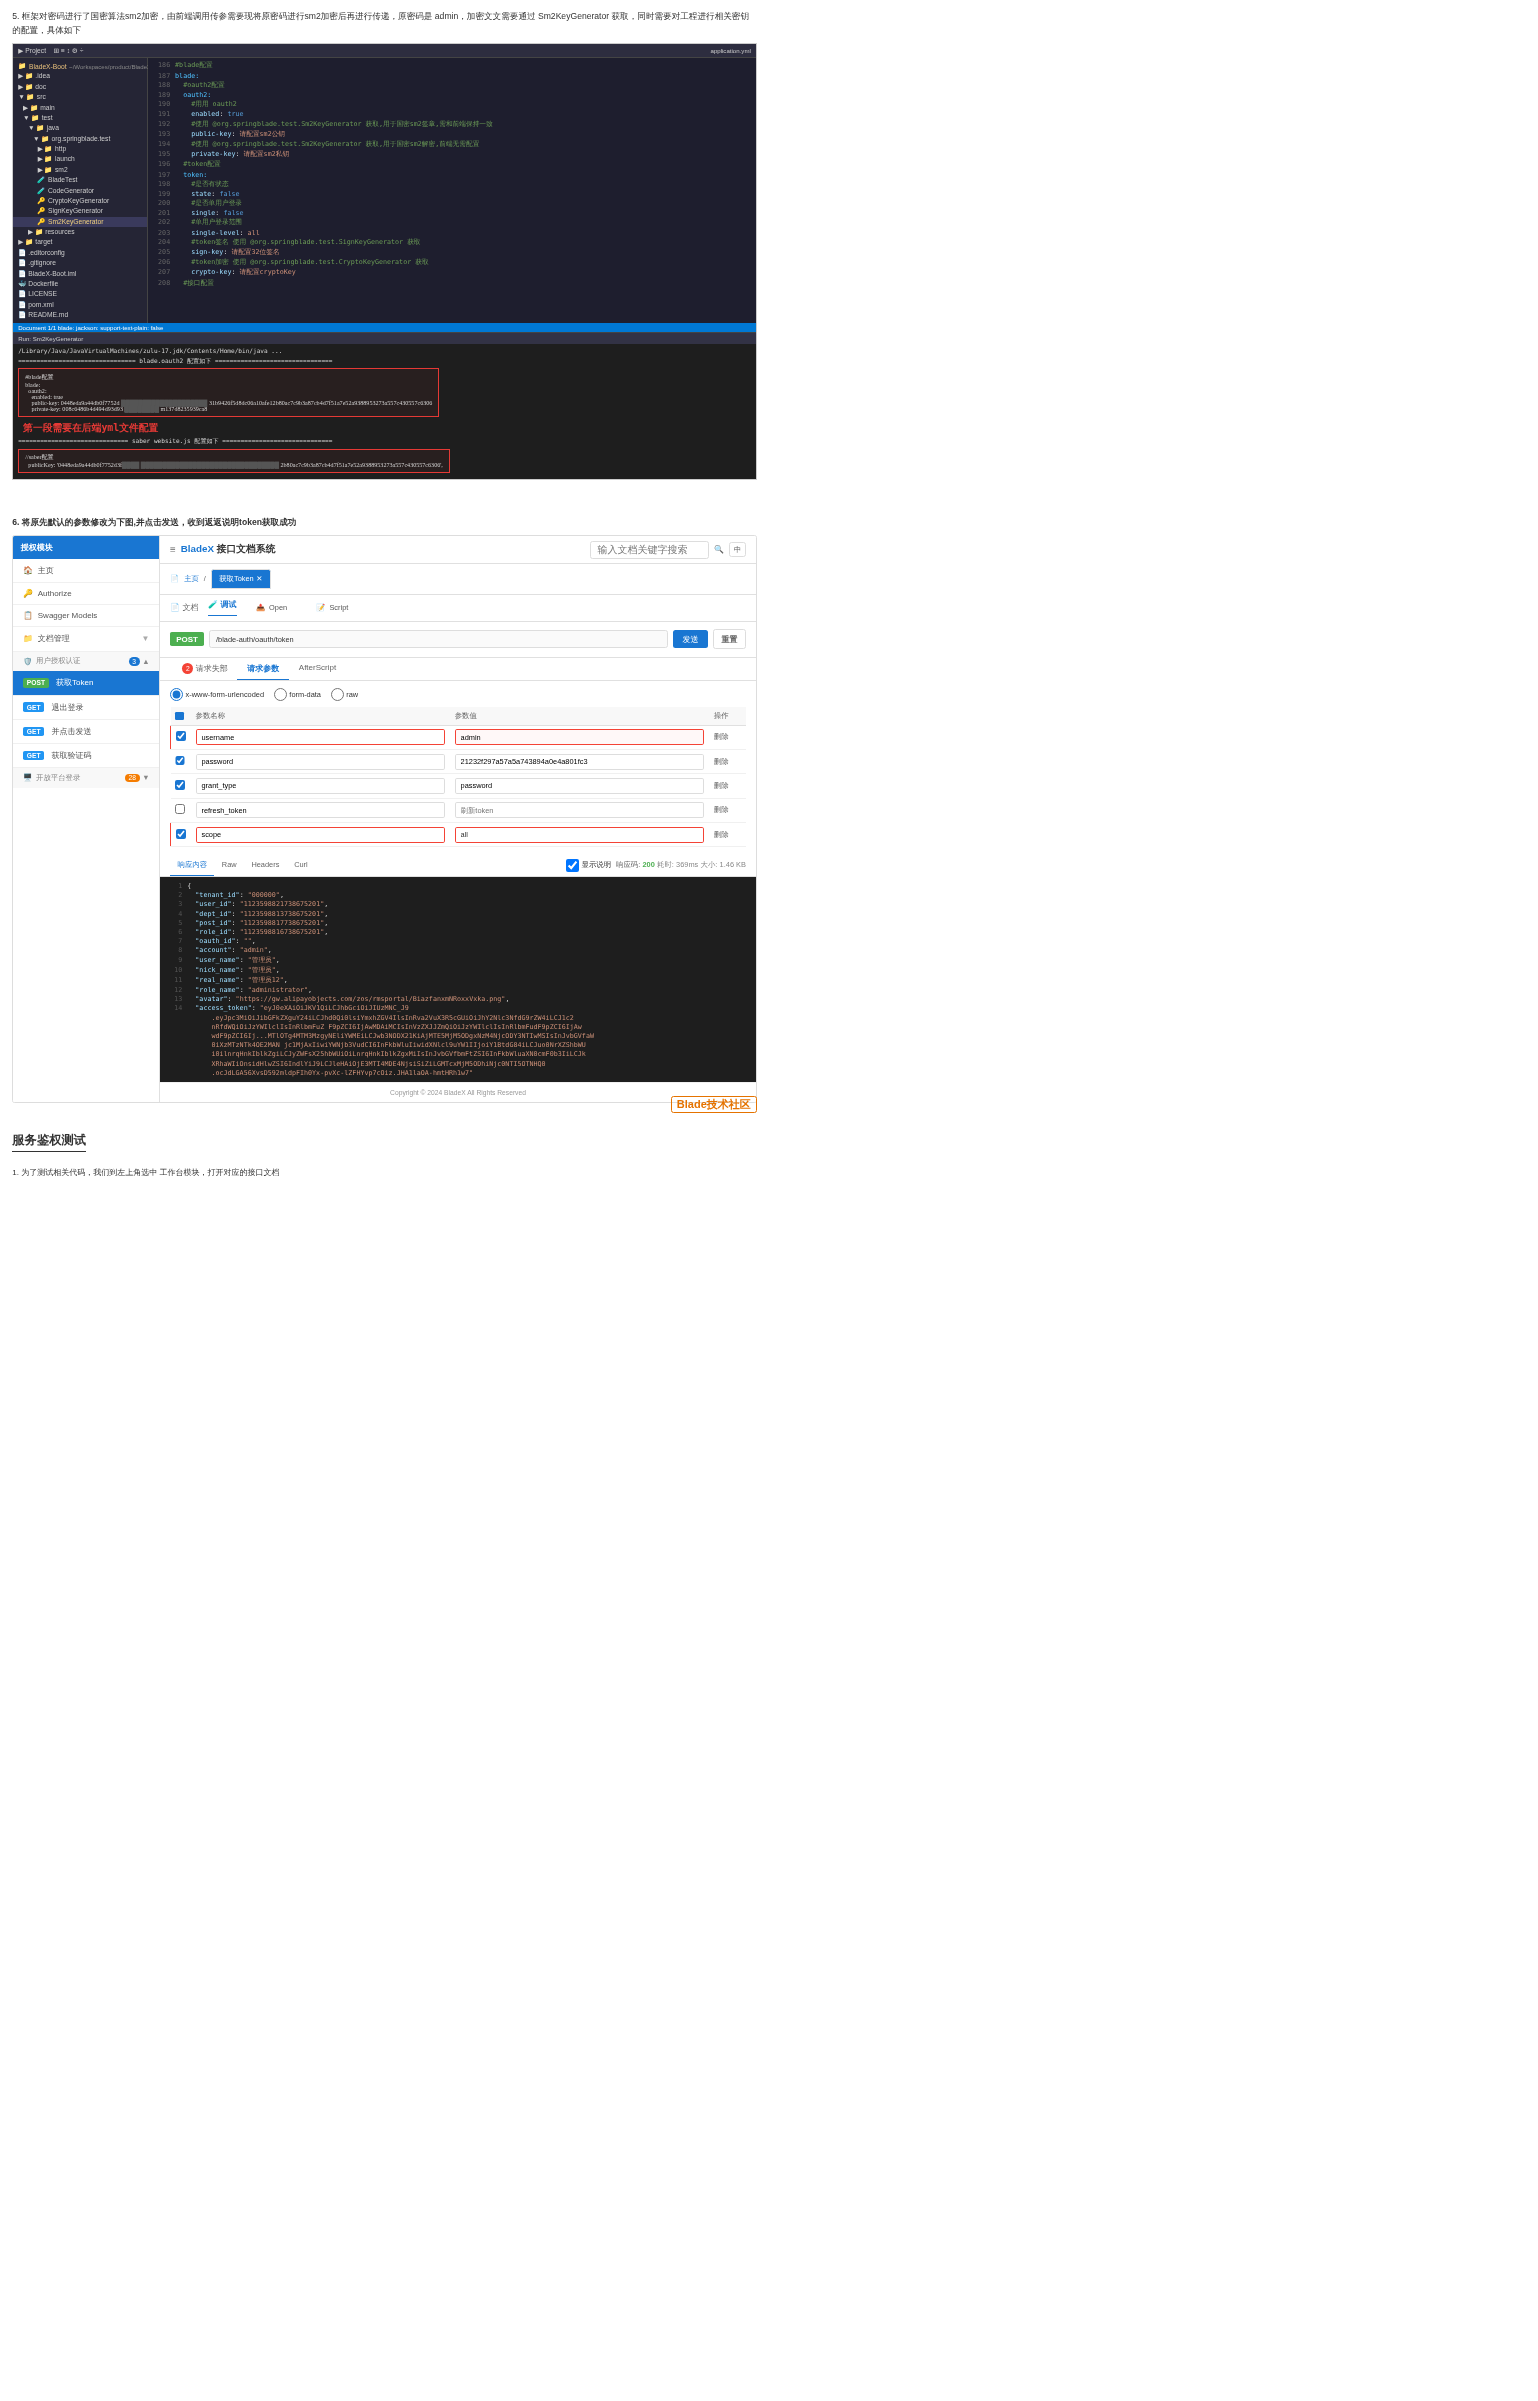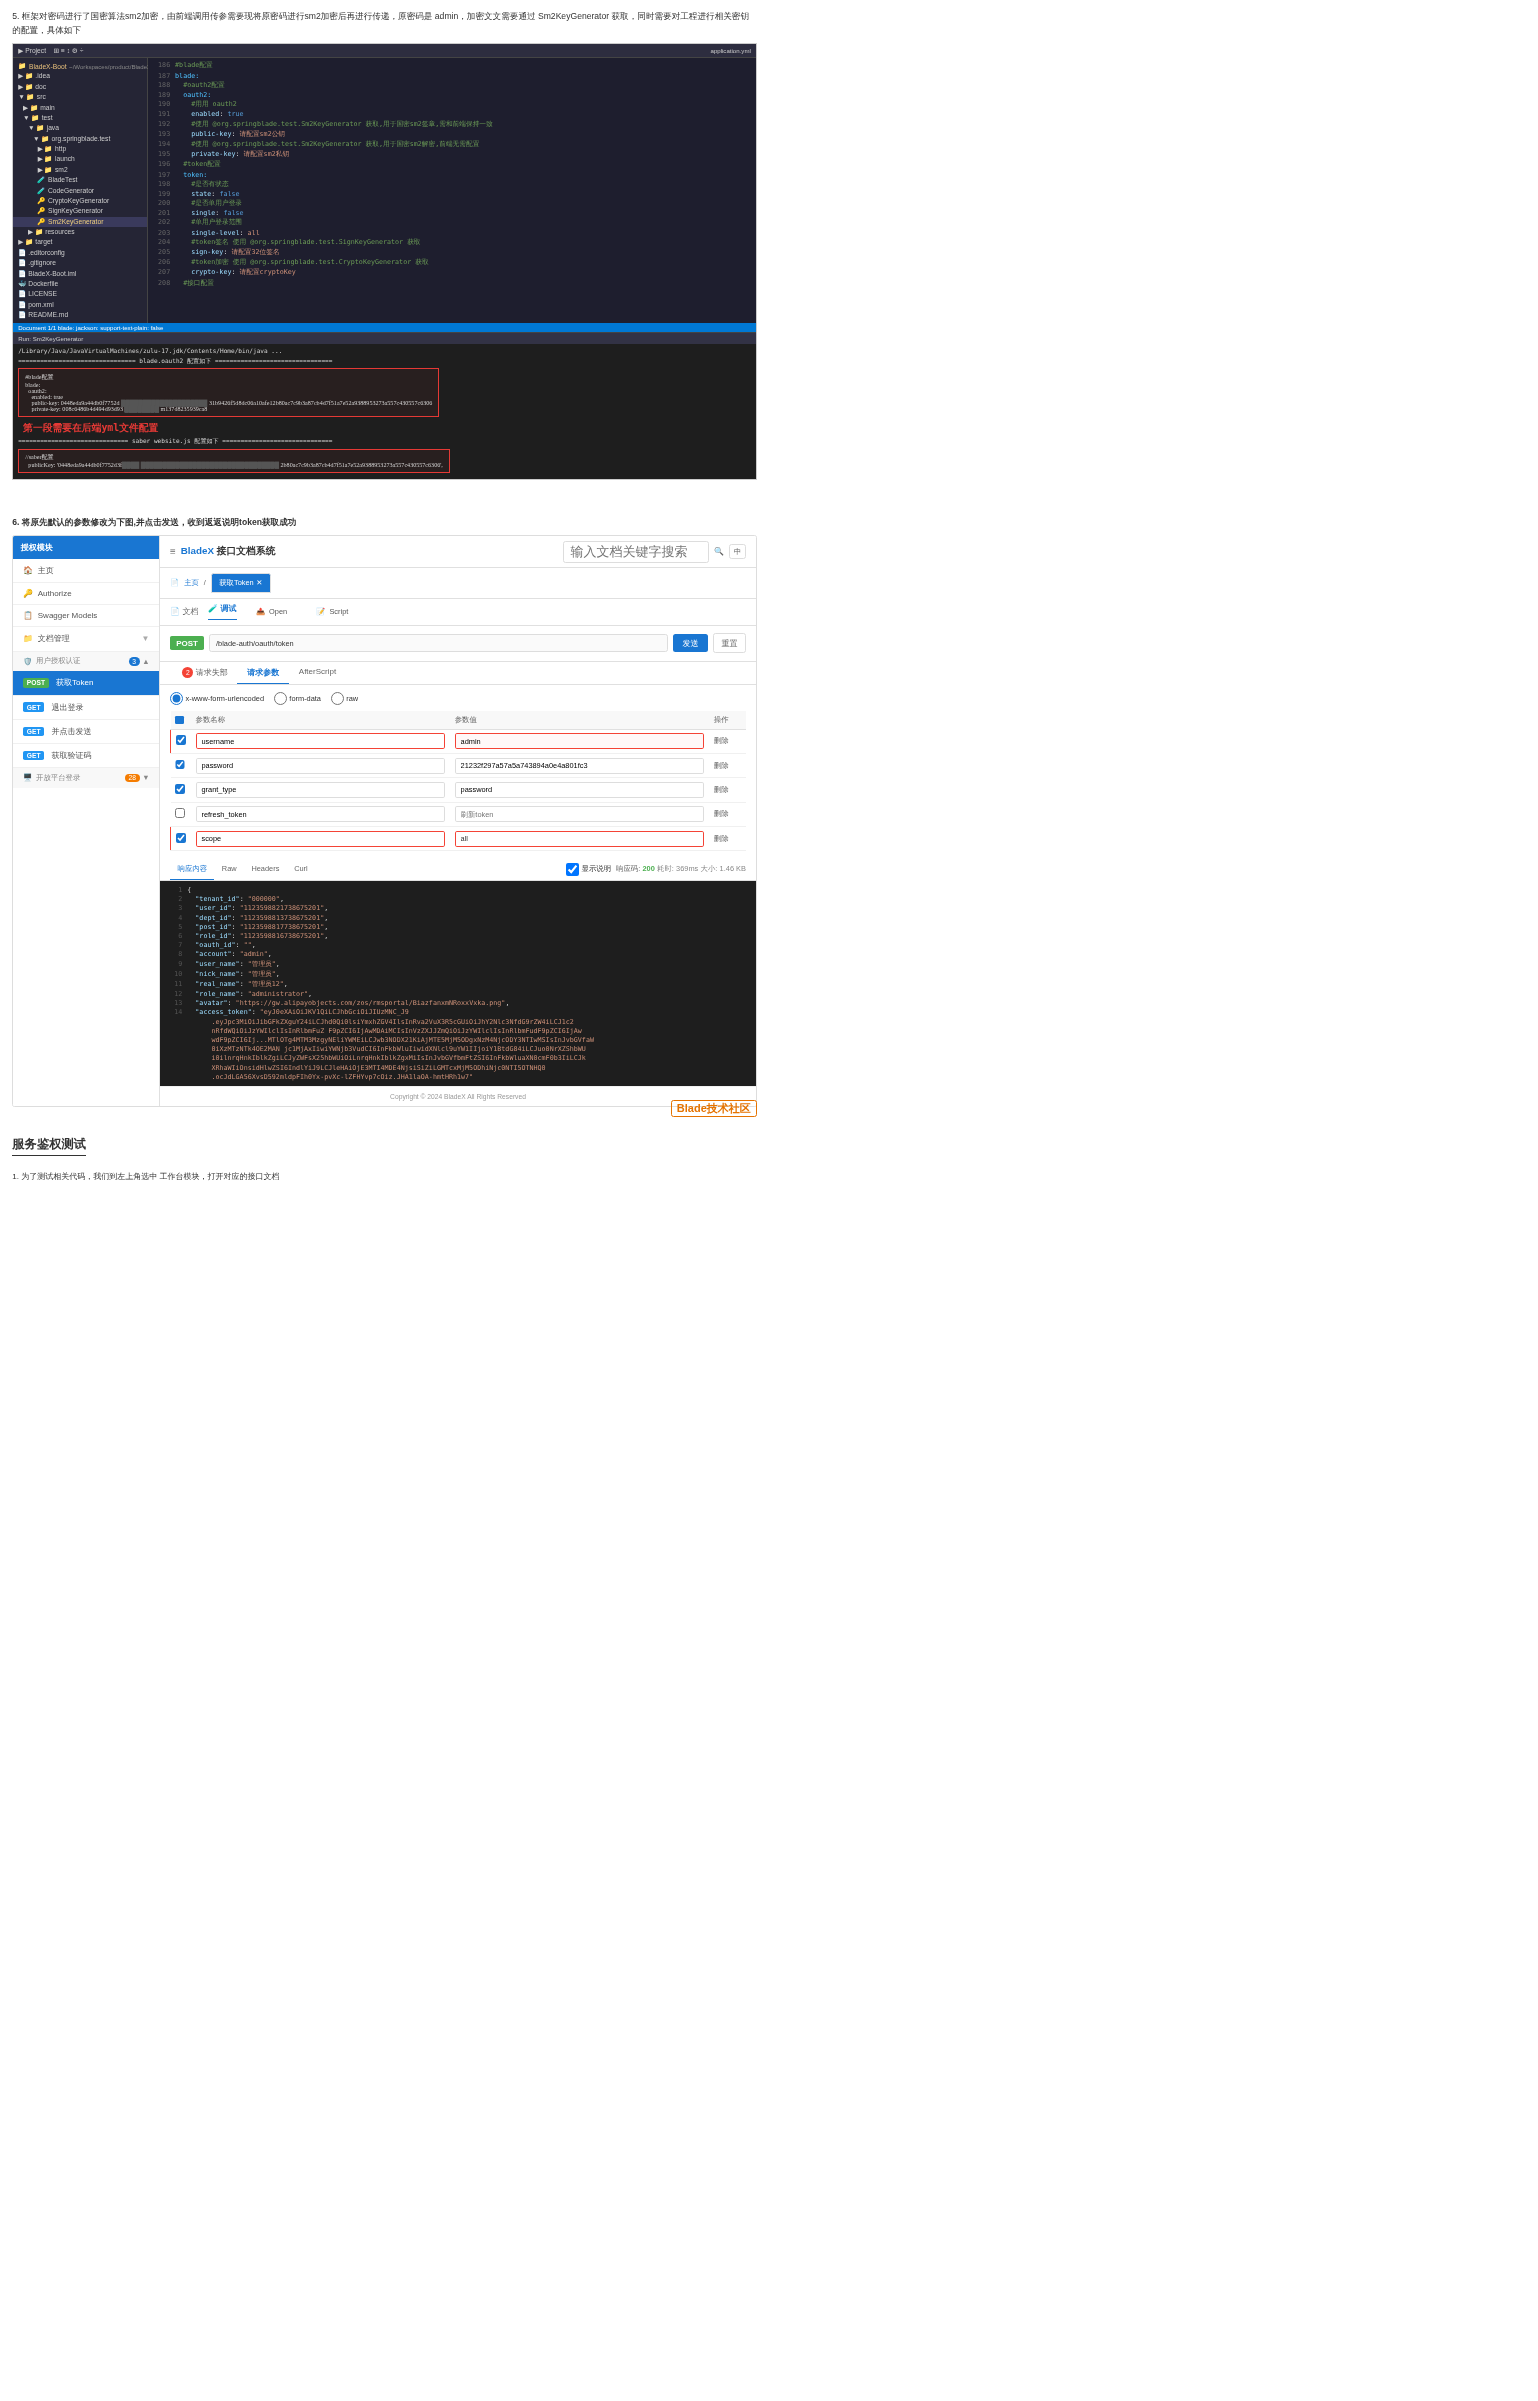--- a/index.html
+++ b/index.html
@@ -62,21 +62,21 @@
     
     .api-breadcrumb { padding: 4.9px 9.8px; border-bottom: 0.6px solid #e0e0e0; display: flex; align-items: center; gap: 4.9px; font-size: 7.4px; color: #666; }
     .api-breadcrumb a { color: #1976d2; text-decoration: none; cursor: pointer; }
     .api-breadcrumb-tab { padding: 3.7px 7.4px; border: 0.6px solid #e0e0e0; border-radius: 2.5px 2.5px 0 0; background: #fff; cursor: pointer; font-size: 7.4px; display: flex; align-items: center; gap: 2.5px; }
     .api-breadcrumb-tab.active { background: #1976d2; color: #fff; }
     
     .api-request-bar { padding: 7.4px 9.8px; display: flex; align-items: center; gap: 4.9px; border-bottom: 0.6px solid #e0e0e0; }
     .post-badge { background: #4caf50; color: #fff; padding: 2.5px 6.1px; border-radius: 1.8px; font-weight: bold; font-size: 8px; }
     .request-url { flex: 1; border: 0.6px solid #ddd; border-radius: 2.5px; padding: 3.7px 6.1px; font-size: 7.4px; color: #333; background: #fafafa; }
     .send-btn { background: #1976d2; color: #fff; border: none; border-radius: 2.5px; padding: 3.7px 9.8px; cursor: pointer; font-size: 8px; }
-    .reset-btn { background: #fff; color: #666; border: 0.6px solid #ddd; border-radius: 2.5px; padding: 3.7px 7.4px; cursor: pointer; font-size: 8px; }
+    .reset-btn { background: #fff; color: #666; border: 0.6px solid #ddd; border-radius: 2.5px; padding: 3.7px 7.4px; cursor: pointer; font-size: 8px; font-weight: bold; }
     
     .api-tabs { display: flex; border-bottom: 0.6px solid #e0e0e0; padding: 0 9.8px; gap: 0; }
     .api-tab { padding: 4.9px 9.8px; font-size: 8px; cursor: pointer; color: #666; border-bottom: 1.2px solid transparent; }
     .api-tab.active { color: #1976d2; border-bottom: 1.2px solid #1976d2; font-weight: bold; }
     .error-badge { background: #f44336; color: #fff; border-radius: 50%; width: 11px; height: 11px; display: inline-flex; align-items: center; justify-content: center; font-size: 6.7px; margin-left: 2.5px; }
     
     .api-params-section { padding: 7.4px 9.8px; }
     .radio-group { display: flex; align-items: center; gap: 9.8px; margin-bottom: 6.1px; font-size: 7.4px; }
     .radio-option { display: flex; align-items: center; gap: 2.5px; cursor: pointer; }
     
@@ -431,21 +431,21 @@
 
       <div class="api-content-header">
         <div style="display:flex; align-items:center; gap:4.9px;">
           <span style="color:#666; font-size:9.8px;">≡</span>
           <span style="font-size:9.8px; font-weight:bold; color:#1976d2;">
             <span>BladeX</span>
             <span style="color:#333;"> 接口文档系统</span>
           </span>
         </div>
         <div class="api-search">
-          <input type="text" style="border: 0.6px solid rgb(221, 221, 221); border-radius: 2.5px; padding: 2.5px 6.1px; font-size: 13px; width: 146px;" placeholder="输入文档关键字搜索">
+          <input type="text" style="border: 0.6px solid rgb(221, 221, 221); border-radius: 2.5px; padding: 2.5px 6.1px; font-size: 10px; width: 119px;" placeholder="输入文档关键字搜索">
           <span style="cursor:pointer; color:#666;">🔍</span>
           <span style="cursor:pointer; color:#666; border: 0.6px solid #ddd; border-radius: 2.5px; padding: 1.2px 3.7px; font-size: 7.4px;">中</span>
         </div>
       </div>
 
       <div class="api-breadcrumb">
         <span>📄</span>
         <a>主页</a>
         <span> / </span>
         <div class="api-breadcrumb-tab active">

